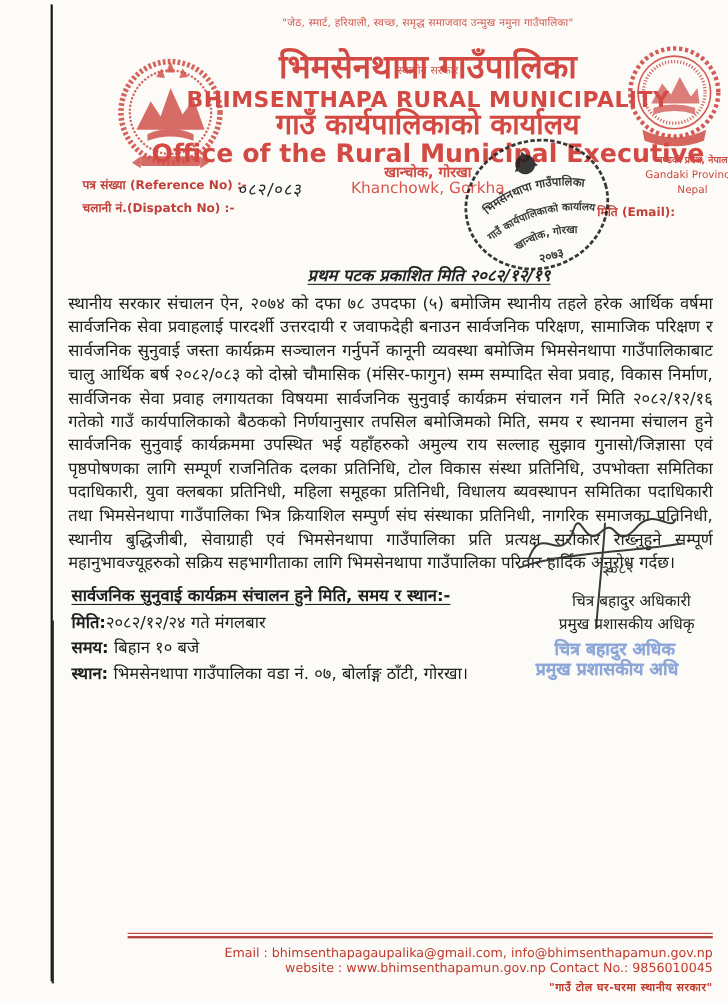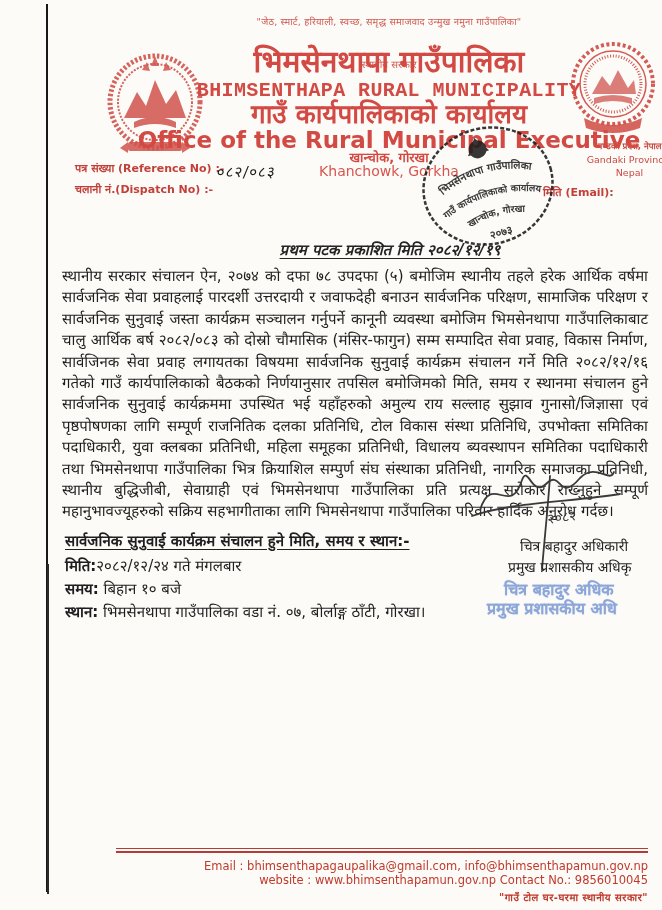--- a/index.html
+++ b/index.html
@@ -107,21 +107,21 @@
       </g>
       <path d="M14 78 Q43 92 72 78 L70 88 Q43 98 16 88 Z" fill="#cf4a43" opacity="0.85"></path>
     </svg>
   </div>
   <div class="province">
     <span>गण्डकी प्रदेश, नेपाल</span>
     <span class="en">Gandaki Province, Nepal</span>
   </div>
 
   <div class="hdr-center t-np1" style="position:absolute;">भिमसेनथापा गाउँपालिका</div>
-  <div class="hdr-center t-en1" style="position:absolute;font-family:Liberation Mono, monospace;">BHIMSENTHAPA RURAL MUNICIPALITY</div>
+  <div class="hdr-center t-en1" style="position:absolute;">BHIMSENTHAPA RURAL MUNICIPALITY</div>
   <div class="hdr-center t-np2" style="position:absolute;">गाउँ कार्यपालिकाको कार्यालय</div>
   <div class="hdr-center t-en2" style="position:absolute;text-align:center;">Office of the Rural Municipal Executive</div>
   <div class="hdr-center t-place-np" style="position:absolute;">खान्चोक, गोरखा</div>
   <div class="hdr-center t-place-en" style="position:absolute;">Khanchowk, Gorkha</div>
 
   <div class="meta-label ref-label">पत्र संख्या (Reference No) :-</div>
   <div class="ref-value">०८२/०८३</div>
   <div class="meta-label dispatch-label">चलानी नं.(Dispatch No) :-</div>
   <div class="meta-label date-label">मिति (Email):</div>
 

